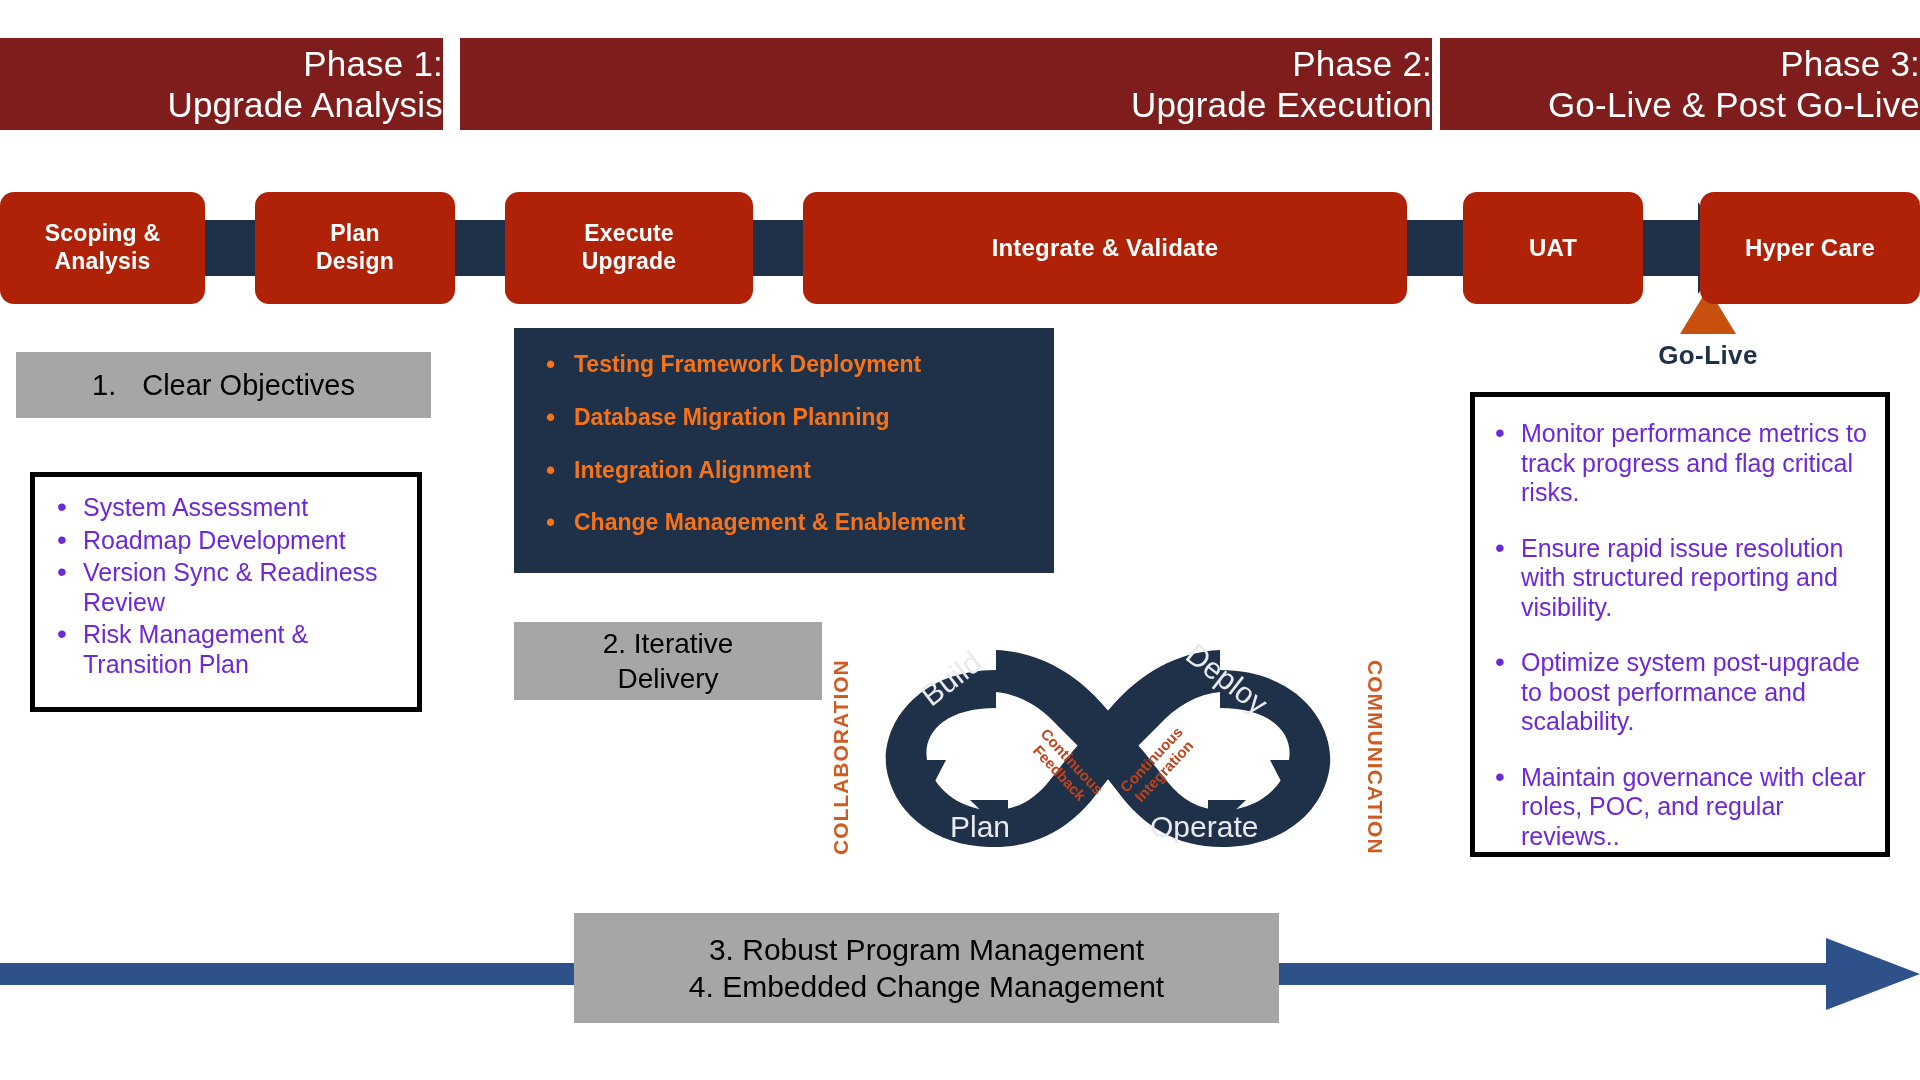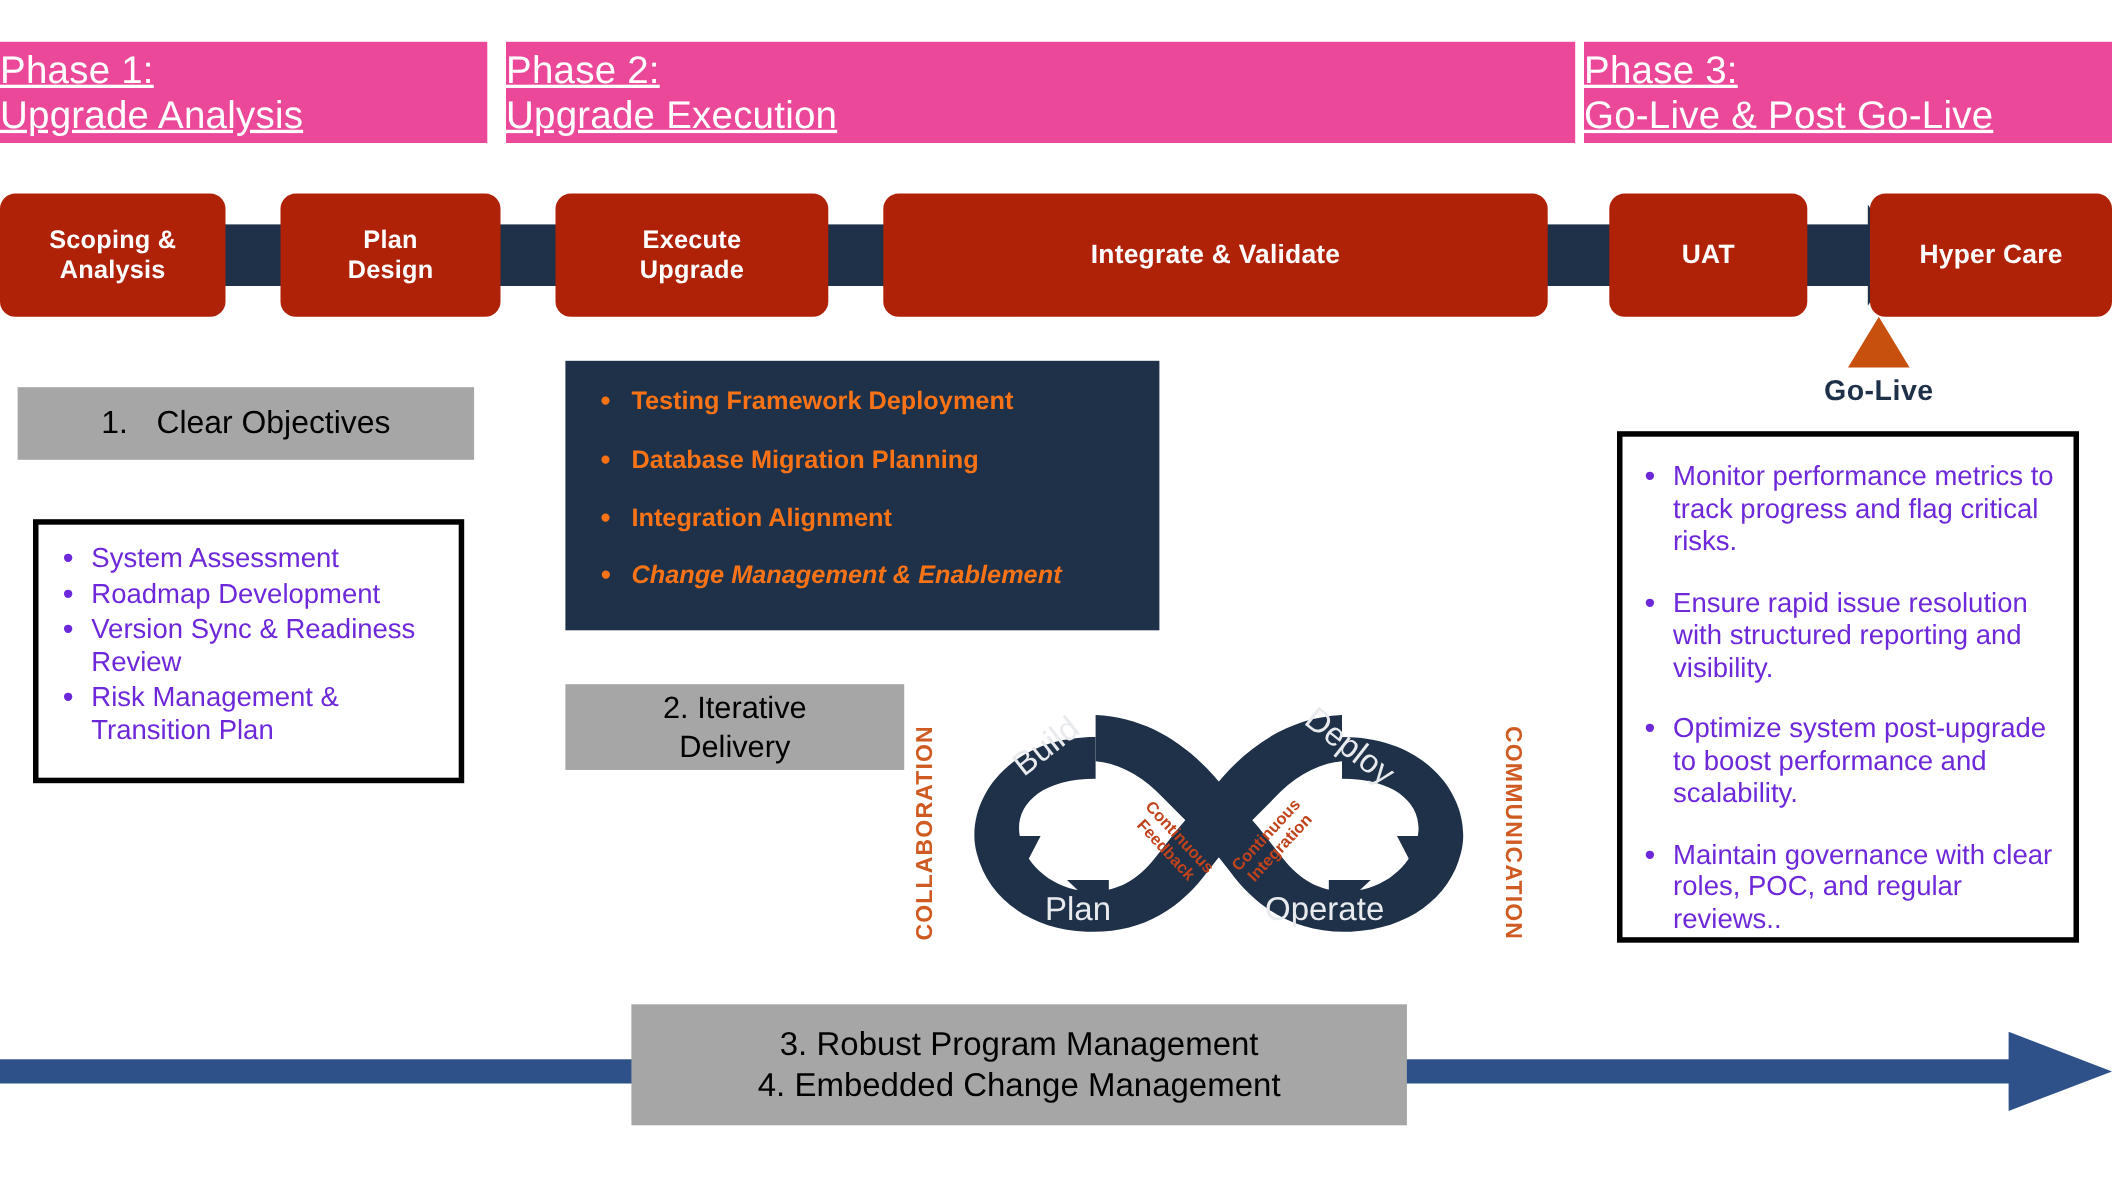--- a/index.html
+++ b/index.html
@@ -8,40 +8,39 @@
     background:#ffffff;
     font-family:"Liberation Sans", sans-serif;
     overflow:hidden;
     position:relative;
   }
   .stage{position:absolute;left:0;top:0;width:1920px;height:1080px;}
 
   
   .phase-bar{
     position:absolute;
-    background:#ec4899;
+    background:#7f1d1d;
     color:#ffffff;
     display:flex;
     flex-direction:column;
-    align-items:flex-start;
+    align-items:flex-end;
     justify-content:center;
     text-align:center;
     font-size:35px;
     font-weight:400;
     line-height:1.18;
     letter-spacing:.2px;
-    text-decoration:underline;
   }
   #phase1{left:0px;  top:38px; width:443px;  height:92px;}
   #phase2{left:460px;top:38px; width:972px;  height:92px;}
   #phase3{left:1440px;top:38px;width:480px;  height:92px;}
   .phase-line{display:block;white-space:nowrap;}
 
   
-  .proc-row{position:absolute;left:0;top:176px;width:1920px;height:140px;}
+  .proc-row{position:absolute;left:0;top:192px;width:1920px;height:140px;}
   .proc-box{
     position:absolute;
     top:0;height:112px;
     background:#AF2208;
     border-radius:14px;
     color:#fff;
     display:flex;
     align-items:center;
     justify-content:center;
     text-align:center;
@@ -92,21 +91,21 @@
   .navy-box ul{
     margin:0;padding:0 28px 0 60px;list-style:none;
   }
   .navy-box li{
     position:relative;
     font-size:23px;
     font-weight:600;
     line-height:1.25;
     margin:0 0 24px 0;
   }
-  .navy-box li:last-child{margin-bottom:12px;font-style:italic;}
+  .navy-box li:last-child{margin-bottom:12px;}
   .navy-box li::before{
     content:"\2022";
     position:absolute;left:-28px;top:-2px;
     font-size:26px;
   }
 
   .outline-box{
     position:absolute;
     background:#ffffff;
     border:5px solid #000000;

